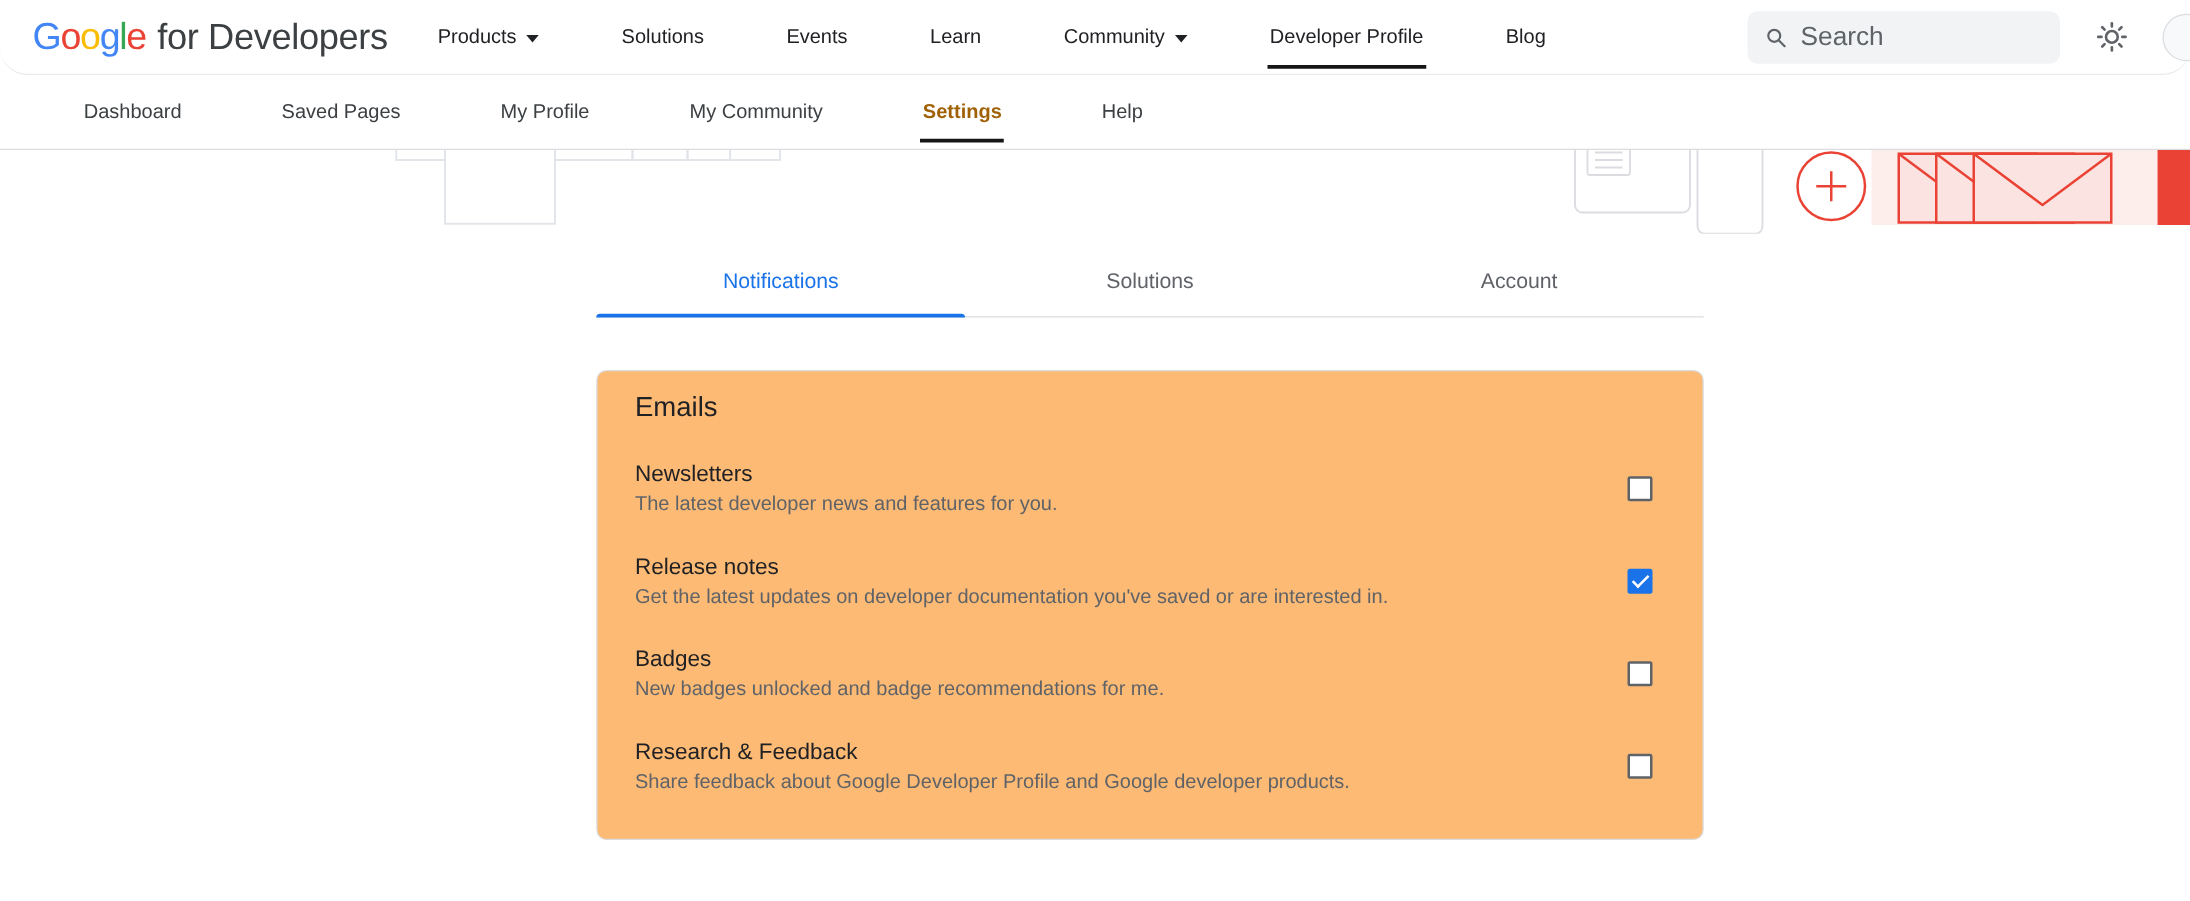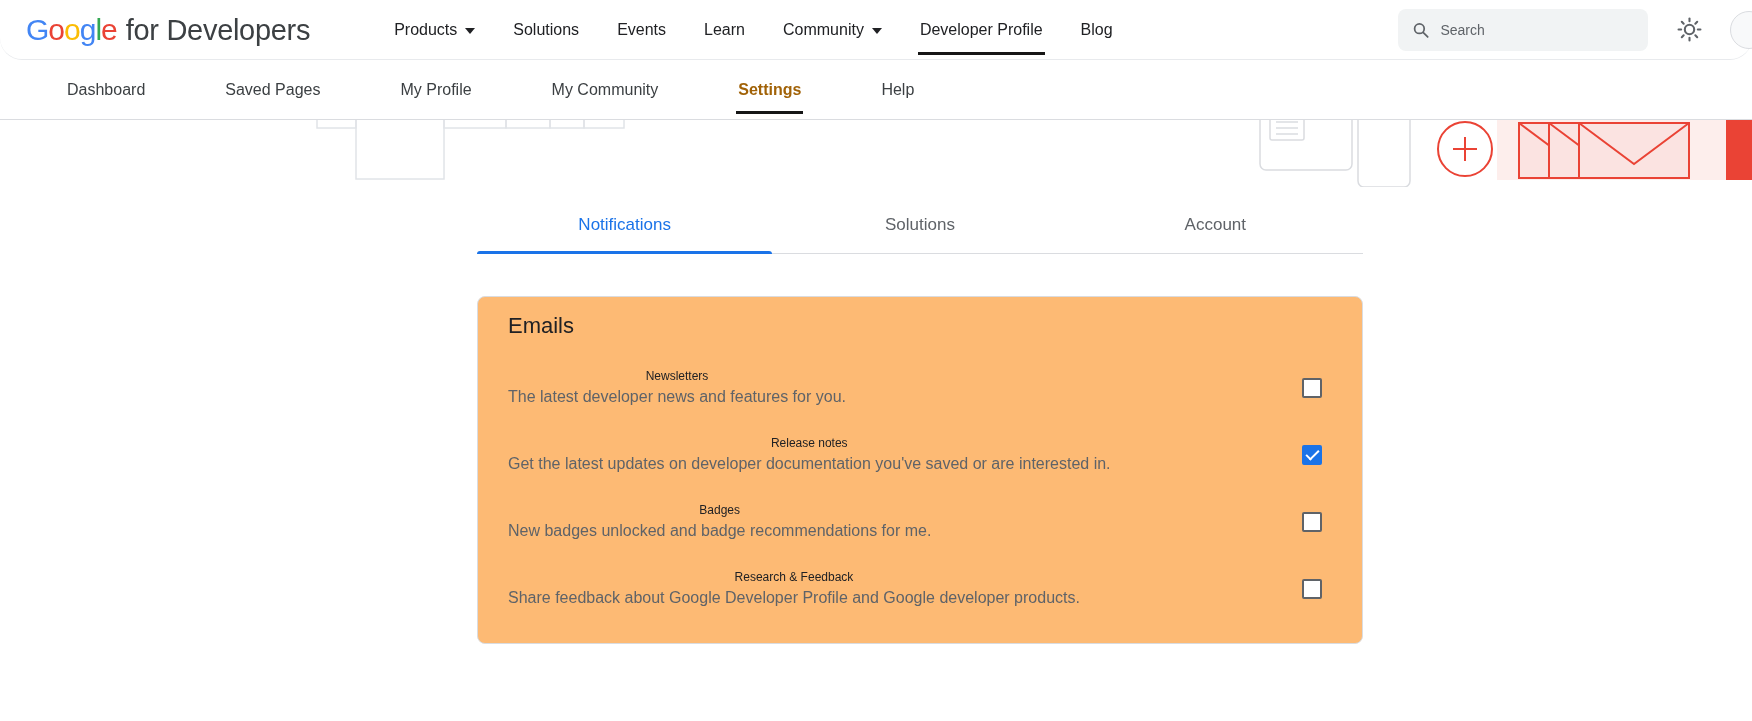--- a/index.html
+++ b/index.html
@@ -7,33 +7,33 @@
     font-family:"Liberation Sans", sans-serif; color:#202124; }
 
   
   .topbar { height:60px; display:flex; align-items:center; padding-left:26px;
     border-bottom:1px solid #e8eaed; position:relative; background:#fff;border-radius:22px; }
   .logo { display:flex; align-items:baseline; cursor:pointer; white-space:nowrap; }
   .logo-google { font-size:30px; letter-spacing:-1px; }
   .l-blue{color:#4285F4;} .l-red{color:#EA4335;} .l-yellow{color:#FBBC04;} .l-green{color:#34A853;}
   .logo-suffix { color:#3c4043; font-size:29px; margin-left:9px; letter-spacing:-0.3px; }
 
-  .main-nav { display:flex; align-items:center; gap:38px; margin-left:84px; height:100%;
+  .main-nav { display:flex; align-items:center; gap:66px; margin-left:40px; height:100%;
     font-size:16px; color:#202124; }
   .nav-item { display:flex; align-items:center; gap:8px; height:100%; position:relative; cursor:pointer; }
   .nav-item.active { font-weight:normal; }
   .nav-item.active::after { content:""; position:absolute; left:-2px; right:-2px; bottom:4px;
     height:3px; background:#161616; }
   .caret { width:0; height:0; border-left:5px solid transparent; border-right:5px solid transparent;
     border-top:6px solid #202124; margin-top:2px; }
 
   .header-right { margin-left:auto; display:flex; align-items:center; gap:26px; }
   .searchbox { width:250px; height:42px; background:#f1f3f4; border-radius:8px;
     display:flex; align-items:center; padding:0 14px; gap:11px; cursor:text; }
-  .searchbox input { border:none; background:transparent; outline:none; font-size:14px;
+  .searchbox input { border:none; background:transparent; outline:none; font-size:21px;
     color:#0c4a6e; width:100%; font-family:inherit; }
   .searchbox input::placeholder { color:#5f6368; }
   .icon-btn { width:30px; height:30px; display:flex; align-items:center; justify-content:center;
     cursor:pointer; border-radius:50%; }
   .avatar { width:38px; height:38px; border-radius:50%; background:#f8f9fa;
     border:1px solid #dadce0; margin-right:-16px; flex-shrink:0; cursor:pointer; }
 
   
   .subnav { height:60px; display:flex; align-items:center; gap:80px; padding-left:67px;
     border-bottom:1px solid #dadce0; font-size:16px; color:#3c4043; background:#fff; }
@@ -60,21 +60,21 @@
   .tab.active { color:#1a73e8; }
   .tab.active::after { content:""; position:absolute; left:0; right:0; bottom:-1px; height:3px;
     background:#1a73e8; border-radius:3px 3px 0 0; }
 
   
   .card { width:886px; margin:42px 0 0 477px; border:1px solid #dadce0; border-radius:8px;
     padding:16px 34px 36px 30px; background:#fdba74; }
   .card-title { font-size:22px; font-weight:400; color:#202124; margin-bottom:30px; }
   .setting-row { display:flex; align-items:center; justify-content:space-between; margin-bottom:30px; }
   .setting-row:last-child { margin-bottom:0; }
-  .setting-title { font-size:12px; color:#202124; margin-bottom:5px;text-align:center; }
+  .setting-title { font-size:18px; color:#202124; margin-bottom:5px; }
   .setting-desc { font-size:16px; color:#5f6368; }
   .checkbox { width:20px; height:20px; border:2px solid #5f6368; border-radius:2px;
     position:relative; cursor:pointer; flex-shrink:0; margin-right:6px; background:#fff; }
   .checkbox.checked { background:#1a73e8; border-color:#1a73e8; }
   .checkbox.checked::after { content:""; position:absolute; left:5px; top:0px; width:5px; height:11px;
     border:solid #fff; border-width:0 2.5px 2.5px 0; transform:rotate(45deg); }
 </style>
 </head>
 <body>
 

